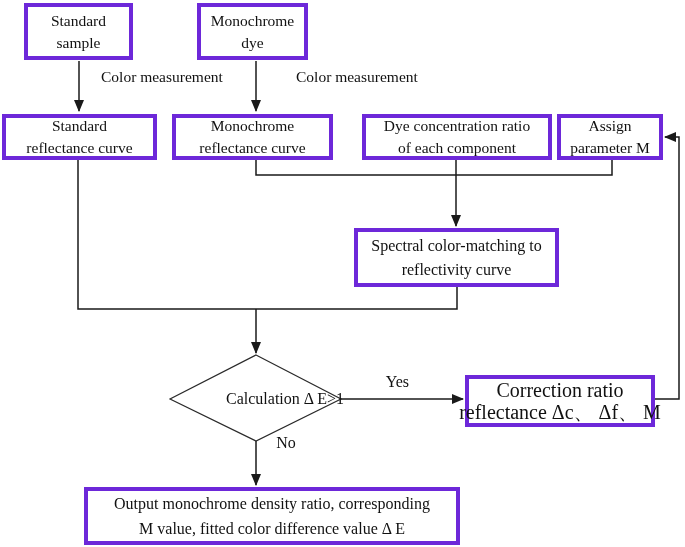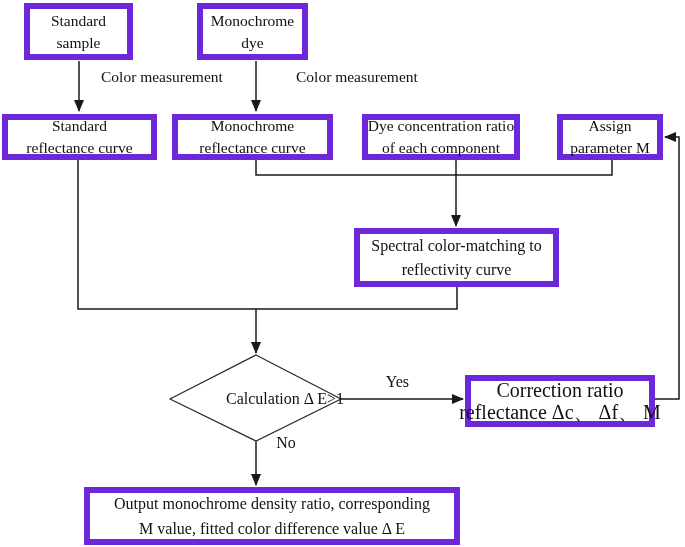--- a/index.html
+++ b/index.html
@@ -19,38 +19,38 @@
   #wires {
     position: absolute;
     left: 0;
     top: 0;
     width: 685px;
     height: 547px;
   }
   .node {
     position: absolute;
     box-sizing: border-box;
-    border: 6px solid #6d28d9;
+    border: 4px solid #6d28d9;
     background: #ffffff;
     display: flex;
     flex-direction: column;
     align-items: center;
     justify-content: center;
     text-align: center;
     font-size: 15.5px;
     line-height: 22px;
     white-space: nowrap;
   }
   .node span { display: block; }
 
   #node-standard-sample        { left: 24px;  top: 3px;   width: 109px; height: 57px; }
   #node-monochrome-dye         { left: 197px; top: 3px;   width: 111px; height: 57px; }
   #node-standard-reflectance   { left: 2px;   top: 114px; width: 155px; height: 46px; }
   #node-monochrome-reflectance { left: 172px; top: 114px; width: 161px; height: 46px; }
-  #node-dye-concentration      { left: 362px; top: 114px; width: 158px; height: 46px; }
+  #node-dye-concentration      { left: 362px; top: 114px; width: 190px; height: 46px; }
   #node-assign-parameter       { left: 557px; top: 114px; width: 106px; height: 46px; }
   #node-spectral-matching      { left: 354px; top: 228px; width: 205px; height: 59px; font-size: 16px; line-height: 24px; }
   #node-correction             { left: 465px; top: 375px; width: 190px; height: 52px; font-size: 20px; line-height: 22px; }
   #node-output                 { left: 84px;  top: 487px; width: 376px; height: 58px; font-size: 16px; line-height: 25px; }
 
   .edge-label {
     position: absolute;
     text-align: center;
     font-size: 15.5px;
     line-height: 21px;

